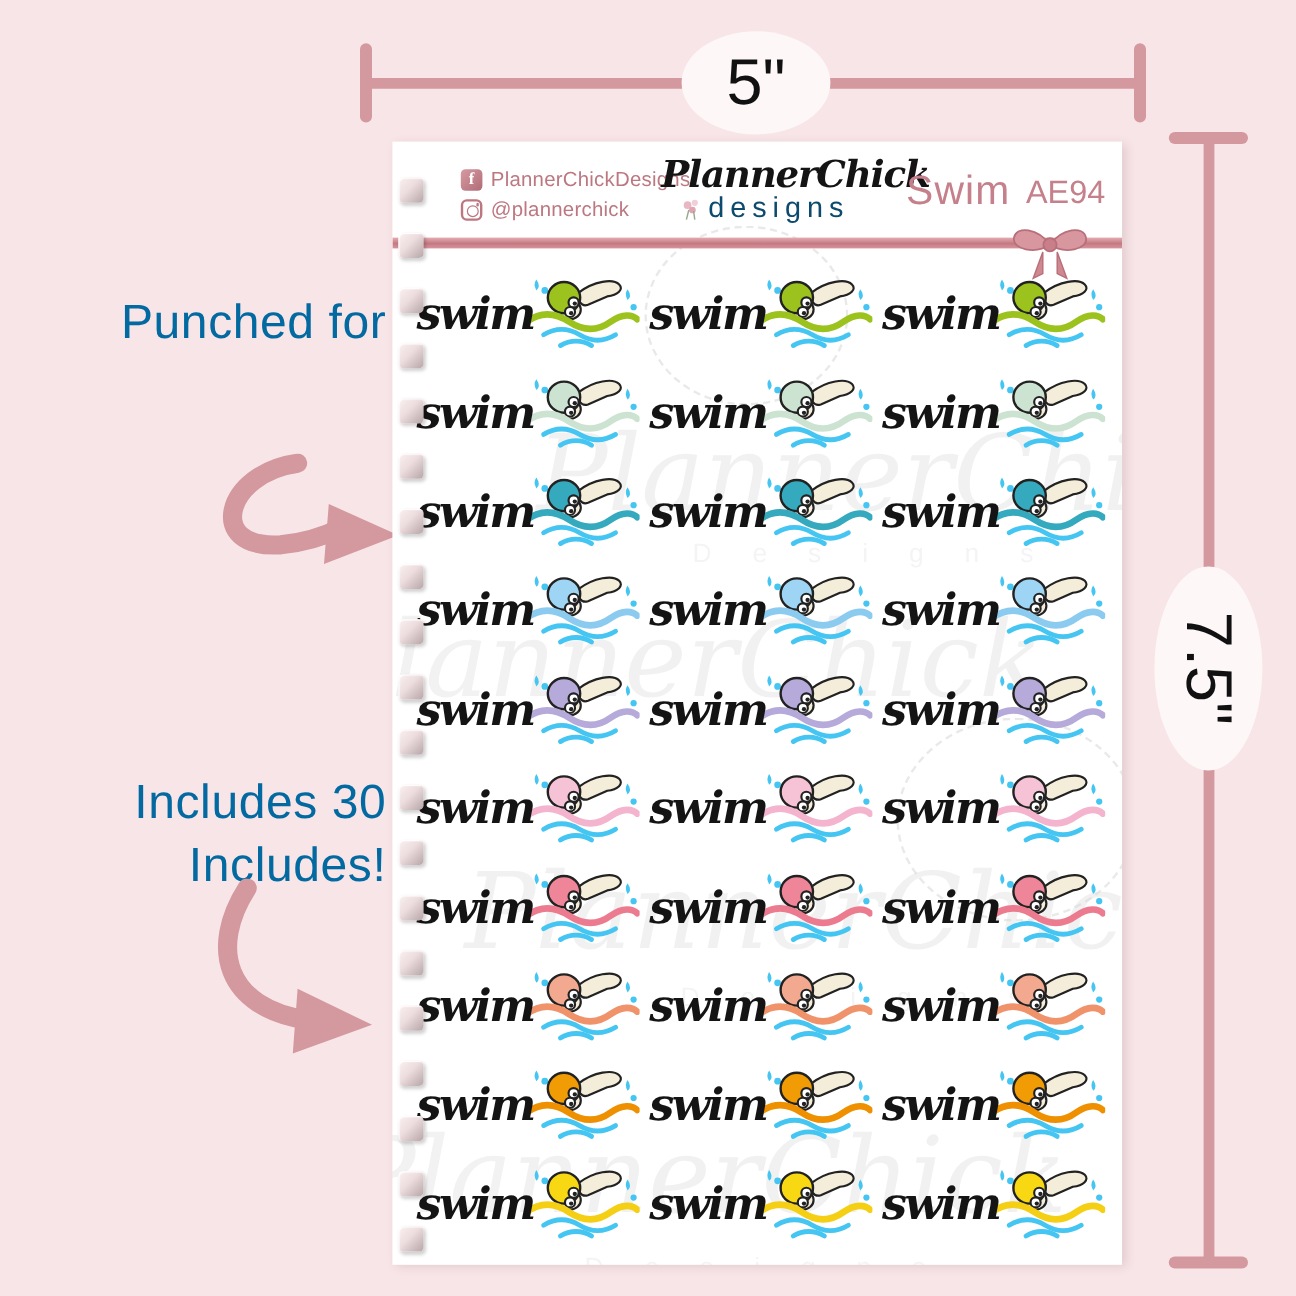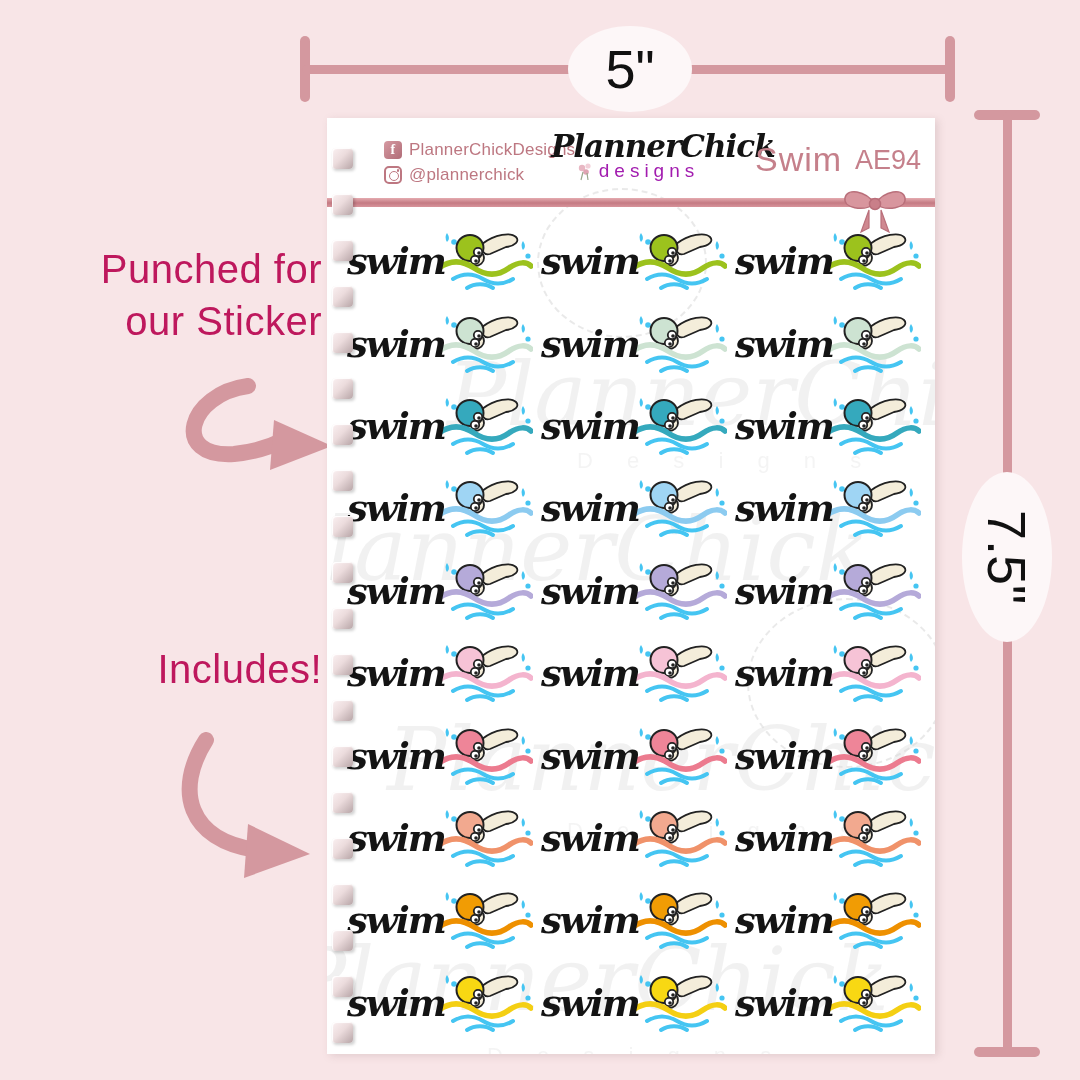--- a/index.html
+++ b/index.html
@@ -23,21 +23,21 @@
   .dim-h .dim-ellipse { left:268px; top:-10px; width:124px; height:86px; }
   .dim-v { position:absolute; left:974px; top:110px; width:66px; height:947px; }
   .dim-v .line { position:absolute; top:2px; bottom:2px; left:29px; width:9px; border-radius:5px; background:#d4989f; }
   .dim-v .cap { position:absolute; left:0; width:66px; height:10px; border-radius:5px; background:#d4989f; }
   .dim-v .cap.top { top:0; } .dim-v .cap.bottom { bottom:0; }
   .dim-v .dim-ellipse { left:-12px; top:362px; width:90px; height:170px; }
   .dim-v .dim-ellipse span { transform:rotate(90deg); white-space:nowrap; }
 
   
   .callout { position:absolute; left:14px; width:308px; text-align:right;
-    color:#be185d; font-size:40px; line-height:1.3; letter-spacing:.5px; }
+    color:#0369a1; font-size:40px; line-height:1.3; letter-spacing:.5px; }
   .callout-punched { top:243px; }
   .callout-includes { top:643px; }
   .arrow-svg { position:absolute; }
   .arrow1 { left:136px; top:378px; }
   .arrow2 { left:148px; top:732px; }
 
   
   .sheet {
     position:absolute; left:327px; top:118px; width:608px; height:936px;
     background:#ffffff; overflow:hidden;
@@ -62,21 +62,21 @@
   .social-row { display:flex; align-items:center; gap:7px; color:#bd7781; font-size:17px; letter-spacing:.2px; }
   .fb-icon { width:18px; height:18px; border-radius:4px; background:linear-gradient(135deg,#d69aa2,#b06c77);
     color:#fff; display:flex; align-items:center; justify-content:center; }
   .fb-icon::before { content:"f"; font-family:"Liberation Serif", serif; font-weight:bold; font-size:14px; }
   .ig-icon { width:18px; height:18px; border-radius:5px; border:2px solid #bd7781; position:relative; }
   .ig-icon::before { content:""; position:absolute; left:3px; top:3px; width:8px; height:8px; border:1.6px solid #bd7781; border-radius:50%; }
   .ig-icon::after { content:""; position:absolute; right:1px; top:1px; width:2.5px; height:2.5px; border-radius:50%; background:#bd7781; }
   .logo { position:absolute; left:224px; top:10px; width:172px; text-align:center; }
   .logo-script { font-family:"DejaVu Serif", serif; font-style:italic; font-weight:600; font-size:31px; color:#141414; letter-spacing:-1px; }
   .logo-sub-row { display:flex; align-items:center; justify-content:center; gap:2px; margin-top:-4px; }
-  .logo-sub { color:#a21caf; font-size:19px; letter-spacing:5px; }
+  .logo-sub { color:#0c4a6e; font-size:24px; letter-spacing:5px; }
   .sheet-title { position:absolute; left:428px; top:22px; font-size:34px; color:#c5808b; letter-spacing:1px; }
   .sheet-sku { position:absolute; right:14px; top:27px; font-size:27px; color:#c5808b; }
   .ribbon { position:absolute; left:0; top:80px; width:100%; height:9px;
     background:linear-gradient(180deg,#e5abb0 0%,#c47a83 55%,#d8949b 100%); z-index:4; }
   .bow { position:absolute; right:24px; top:64px; z-index:5; }
 
   
   .sticker-grid {
     position:absolute; left:20px; right:6px; top:102px; bottom:10px; z-index:2;
     display:grid; grid-template-columns:repeat(3,1fr); grid-auto-rows:1fr;
@@ -106,28 +106,28 @@
     <div class="cap top"></div>
     <div class="line"></div>
     <div class="cap bottom"></div>
     <div class="dim-ellipse">
       <span>7.5"</span>
     </div>
   </div>
 
   <div class="callout callout-punched">
     <div>Punched for</div>
-    <div>our Sticker</div>
   </div>
   <svg class="arrow-svg arrow1" width="200" height="118" viewBox="0 0 200 118">
     <path d="M112,8 C52,16 34,80 98,76 C118,74 136,68 148,62" fill="none" stroke="#d4989f" stroke-width="16" stroke-linecap="round"></path>
     <polygon points="138,42 196,68 134,92" fill="#d4989f"></polygon>
   </svg>
 
   <div class="callout callout-includes">
+    <div>Includes 30</div>
     <div>Includes!</div>
   </div>
   <svg class="arrow-svg arrow2" width="190" height="155" viewBox="0 0 190 155">
     <path d="M58,8 C26,58 40,108 108,118" fill="none" stroke="#d4989f" stroke-width="16" stroke-linecap="round"></path>
     <polygon points="100,92 162,122 96,146" fill="#d4989f"></polygon>
   </svg>
 
   <div class="sheet">
 
     <div class="wm wm-script" style="left:120px; top:225px;">PlannerChick</div>

